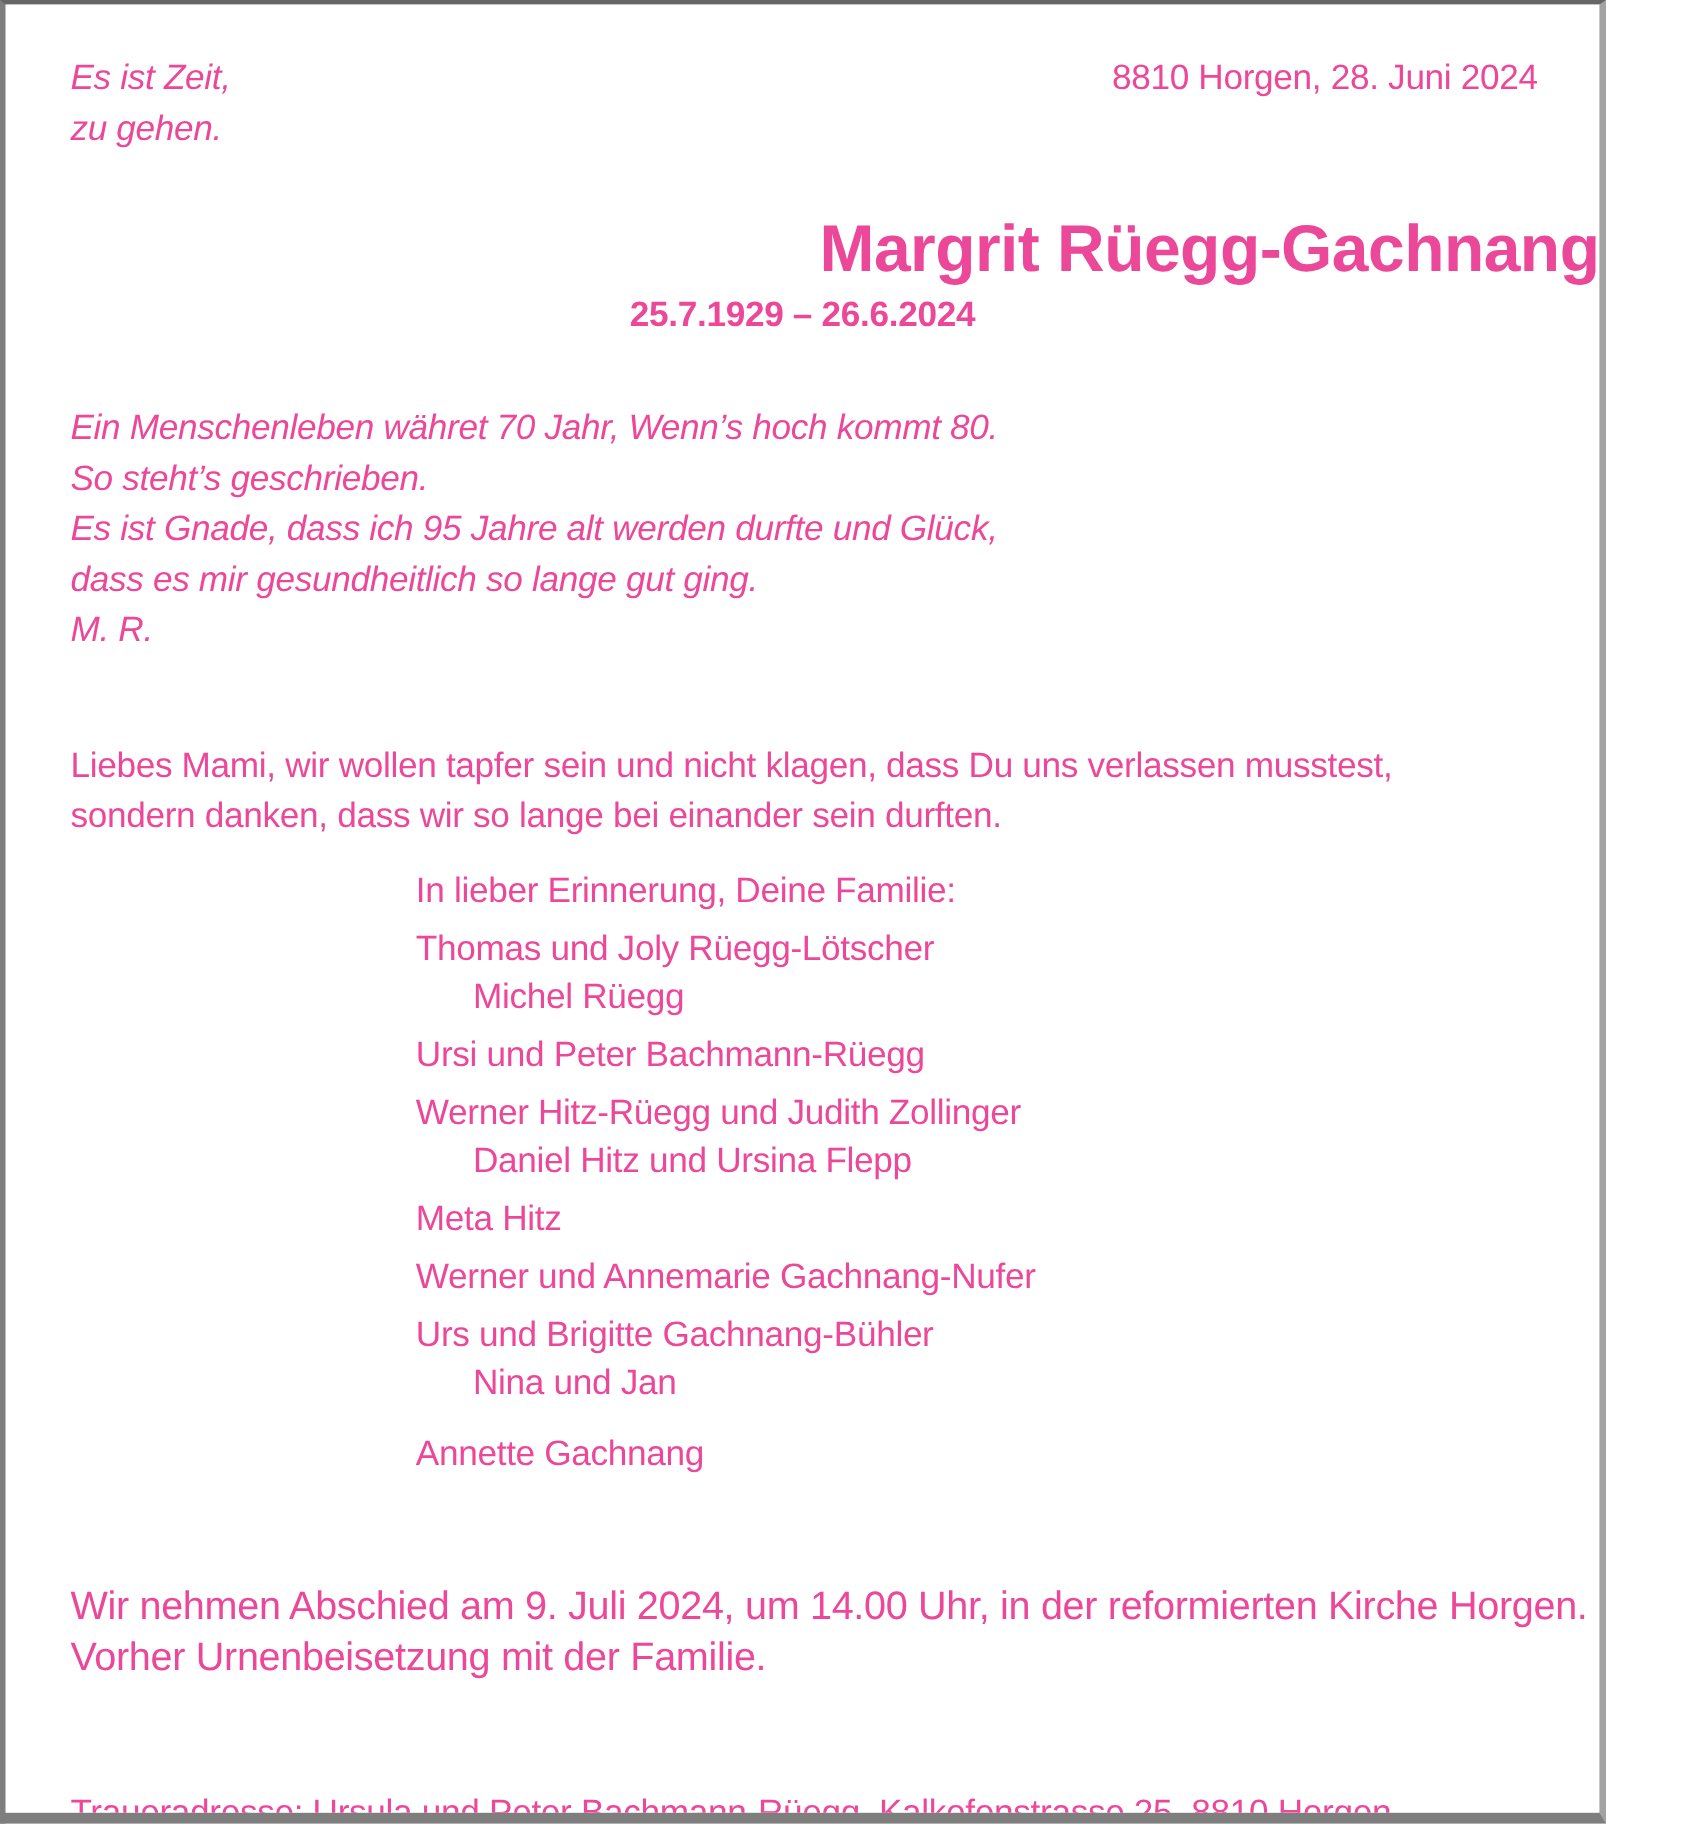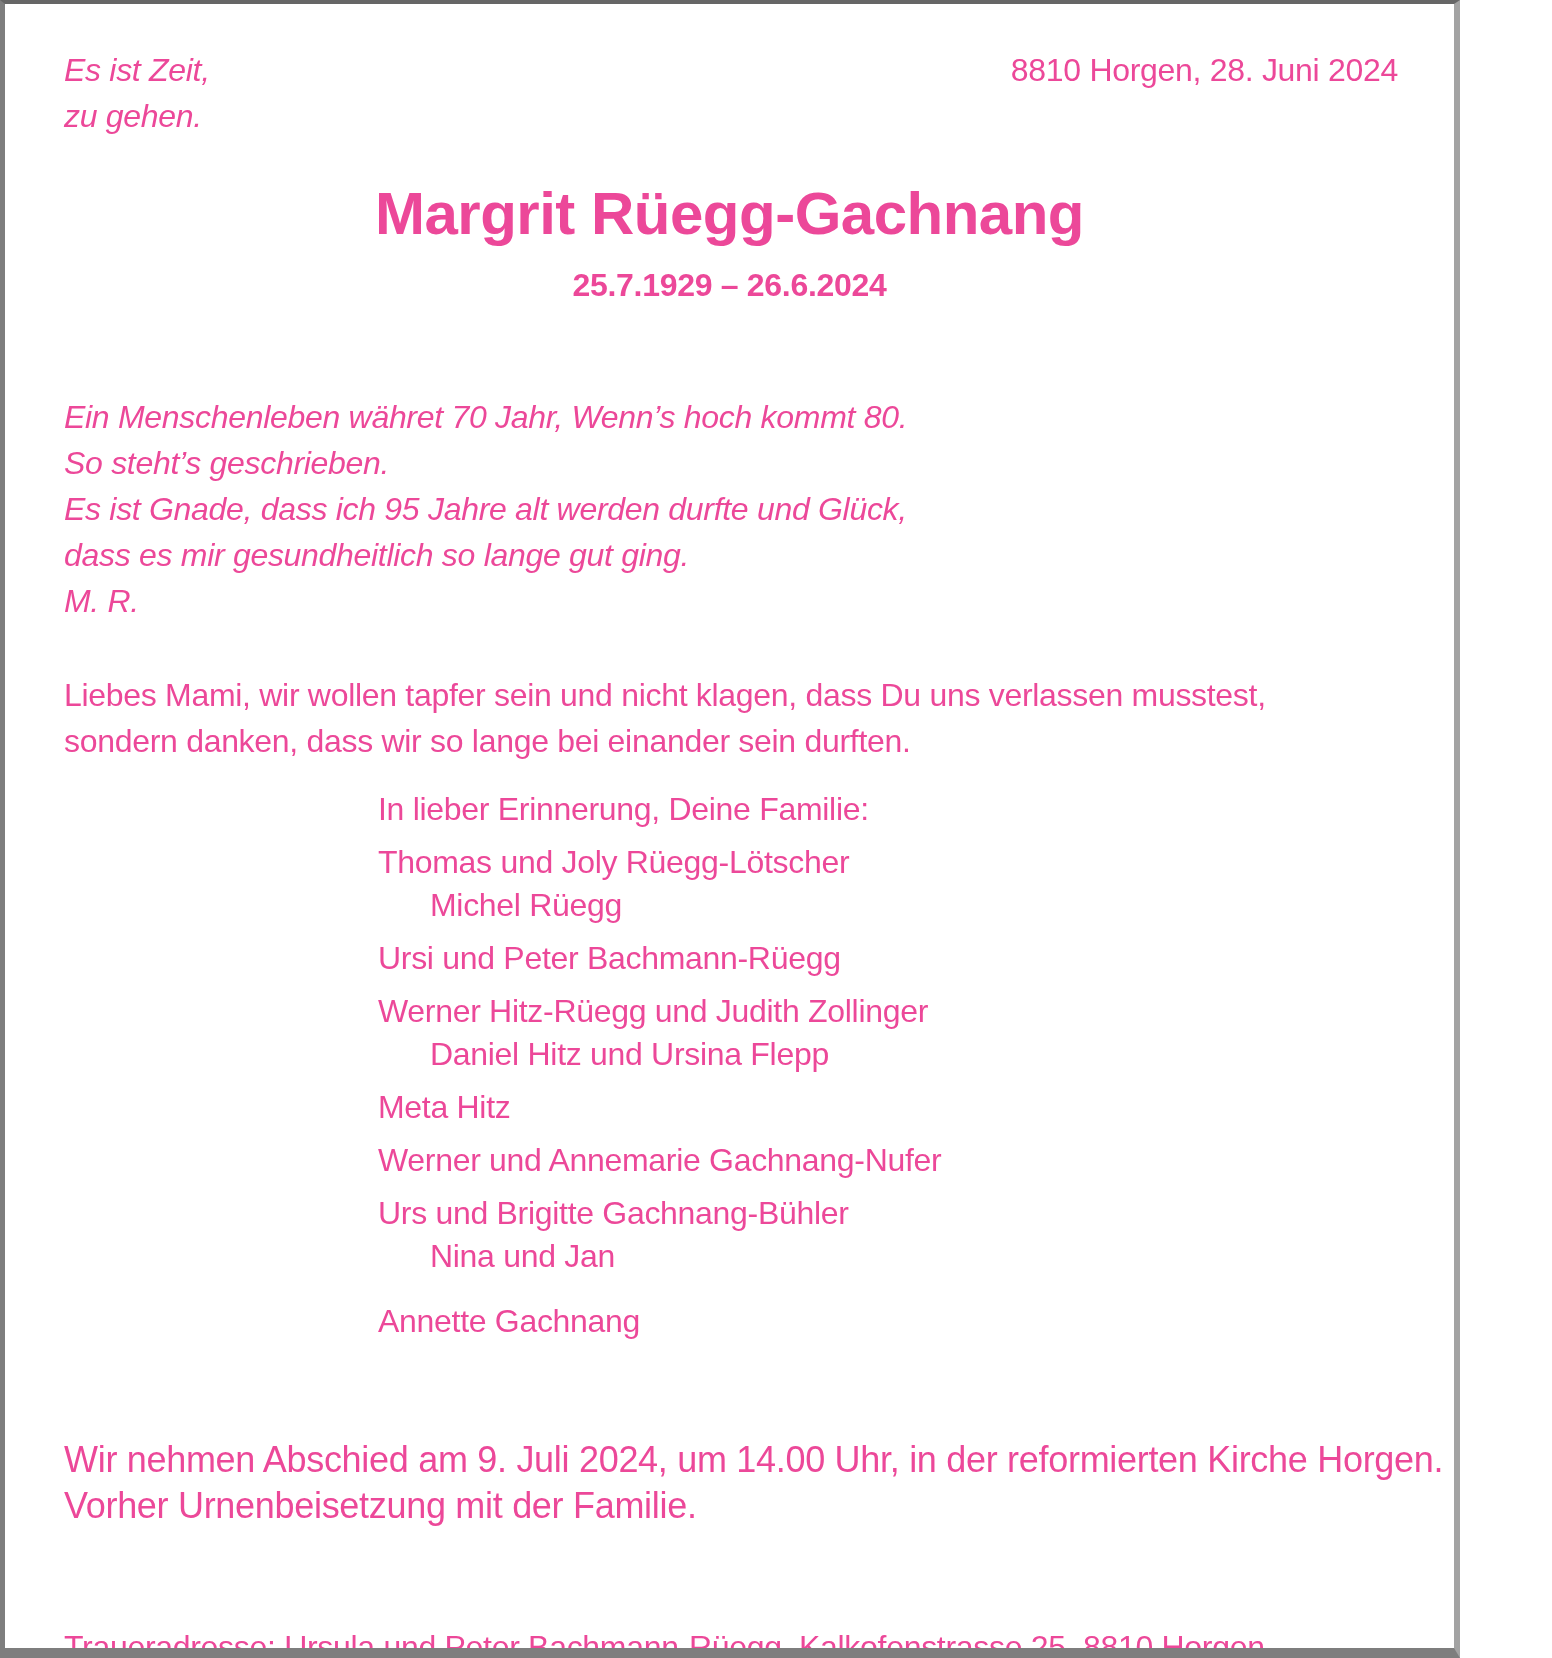--- a/index.html
+++ b/index.html
@@ -35,42 +35,42 @@
     top: 43px;
     right: 56px;
     font-size: 32px;
     line-height: 46px;
     text-align: right;
   }
   .name-title {
     position: absolute;
     left: 0;
     right: 0;
-    top: 174px;
+    top: 186px;
     margin: 0;
-    text-align: center;
+    text-align: right;
     font-size: 60px;
     font-weight: bold;
     line-height: 72px;
     letter-spacing: -0.5px;
   }
   .life-dates {
     position: absolute;
     left: 0;
     right: 0;
     top: 258px;
     text-align: center;
     font-size: 32px;
     line-height: 46px;
     font-weight: bold;
   }
   .poem {
     position: absolute;
     left: 59px;
-    top: 390px;
+    top: 361px;
     font-size: 32px;
     font-style: italic;
     line-height: 46px;
   }
   .letter {
     position: absolute;
     left: 59px;
     top: 668px;
     font-size: 32px;
     line-height: 46px;

